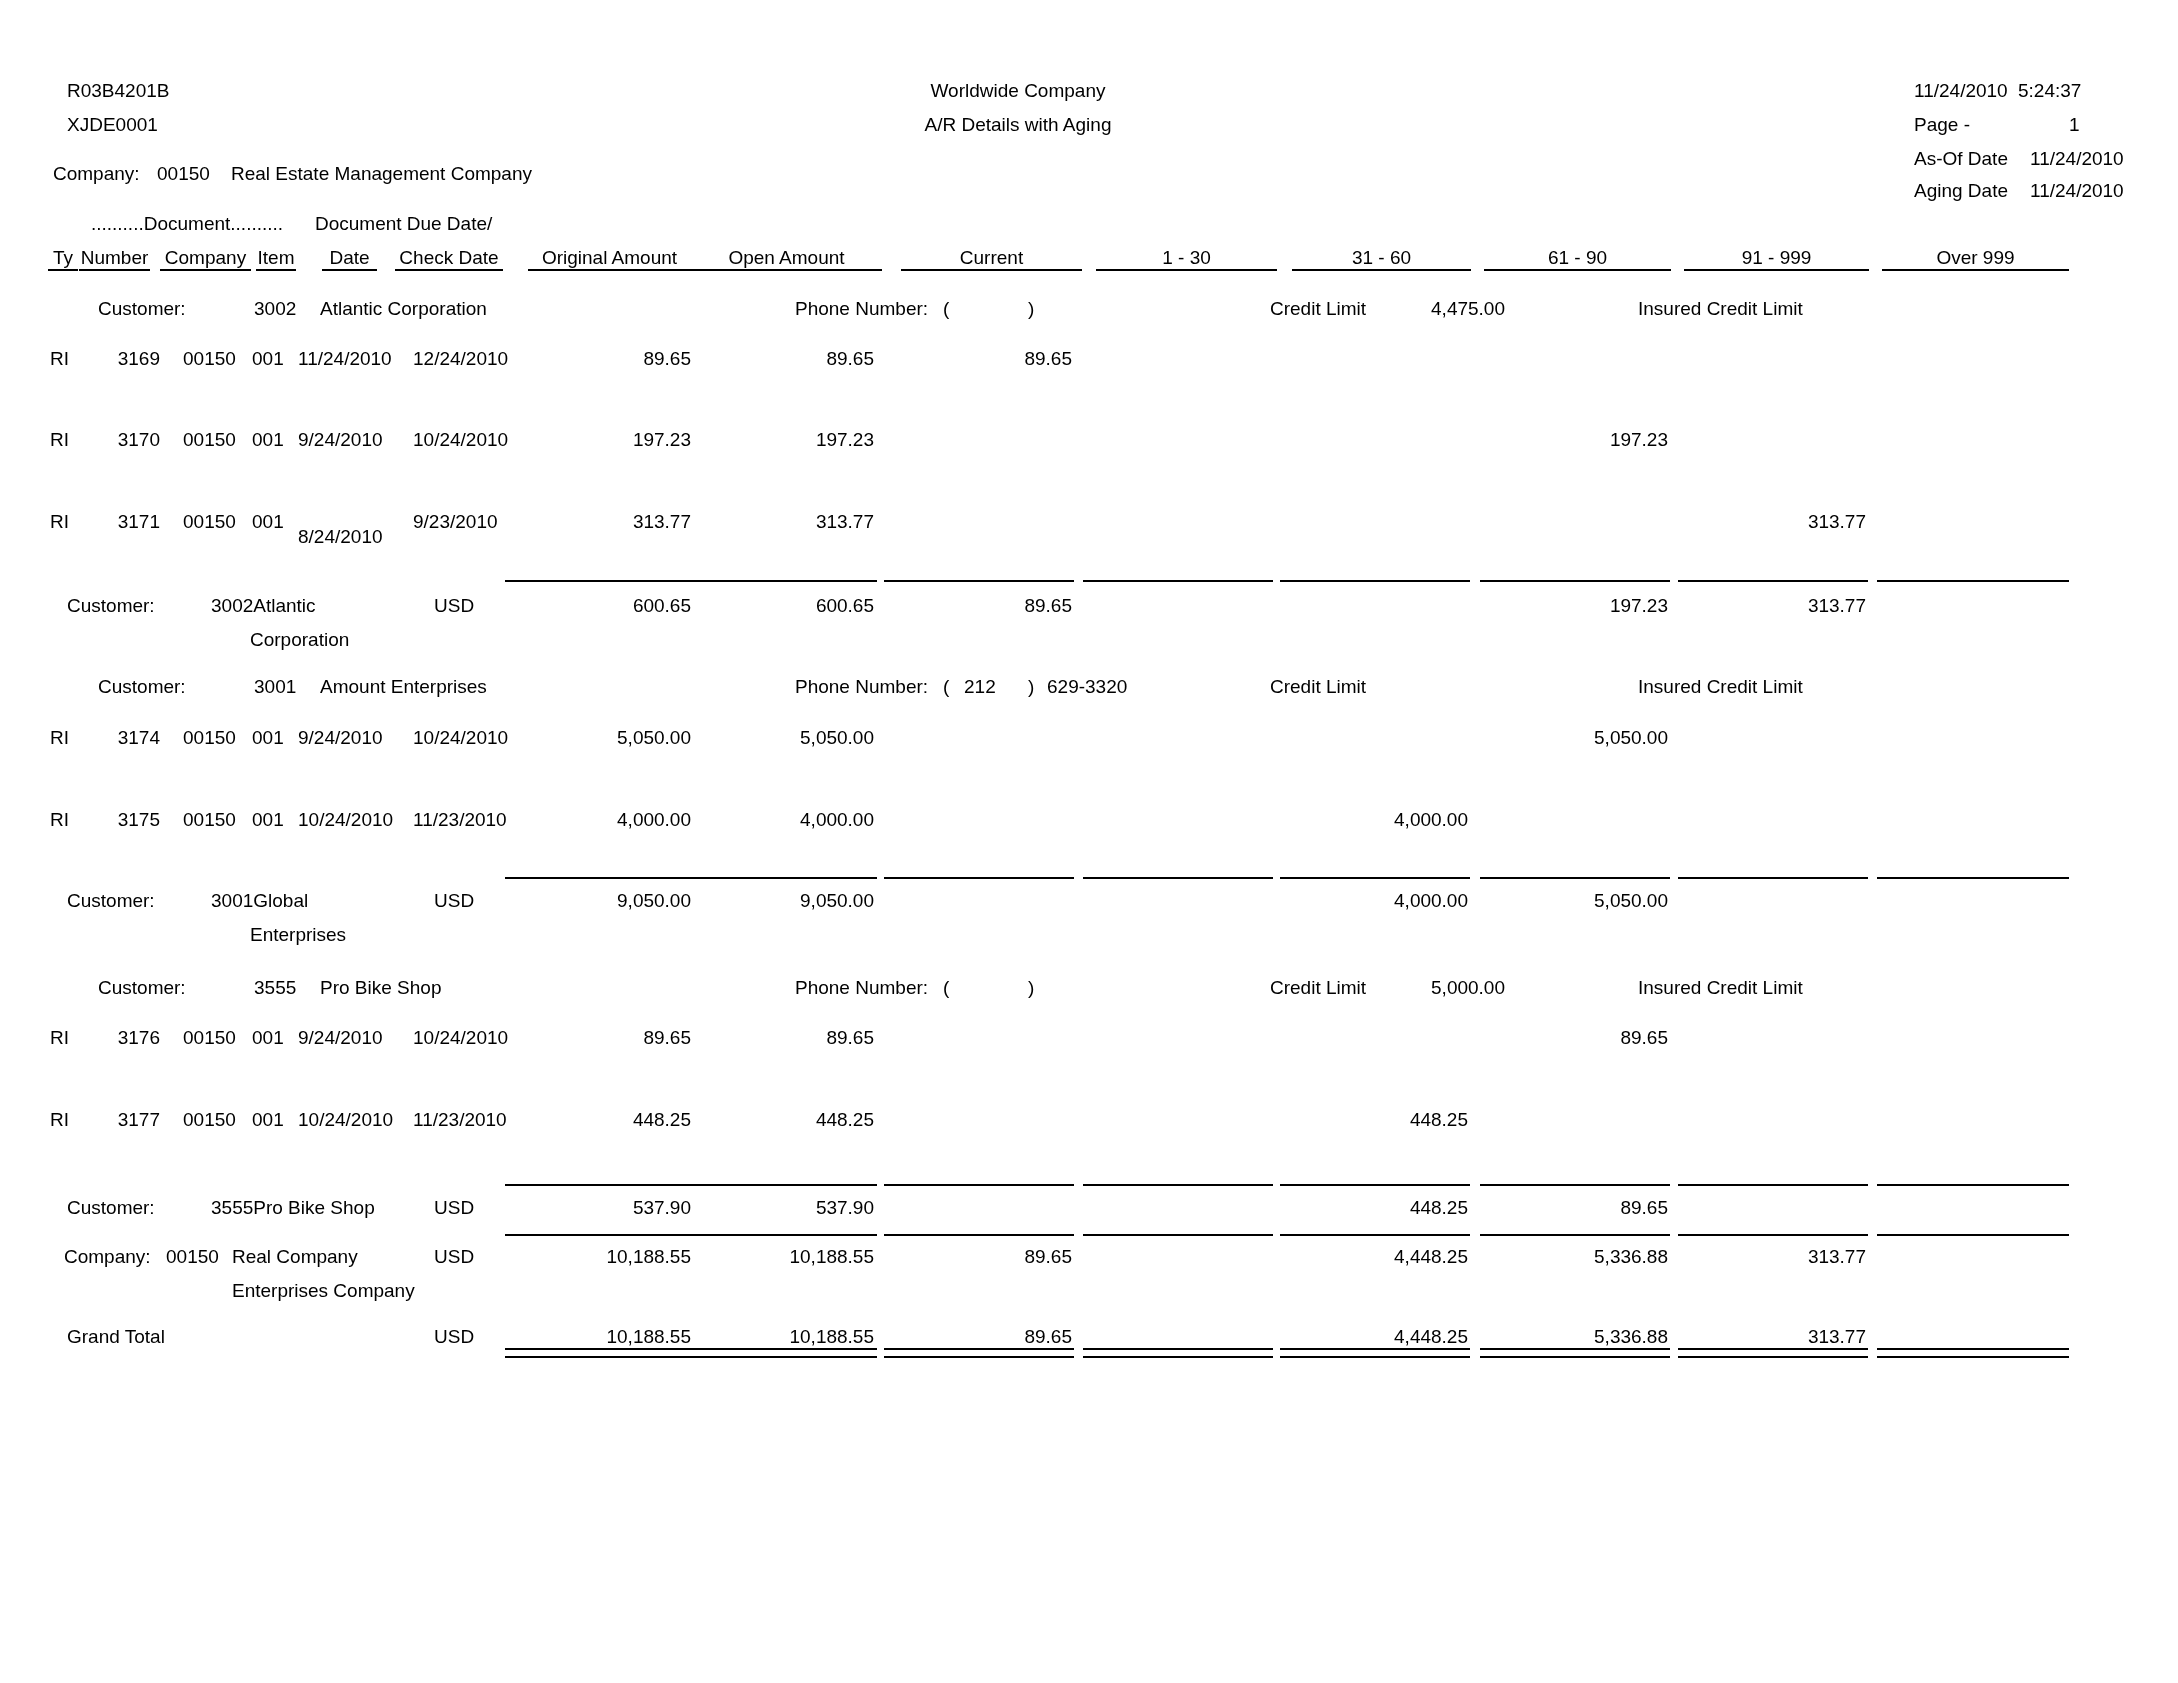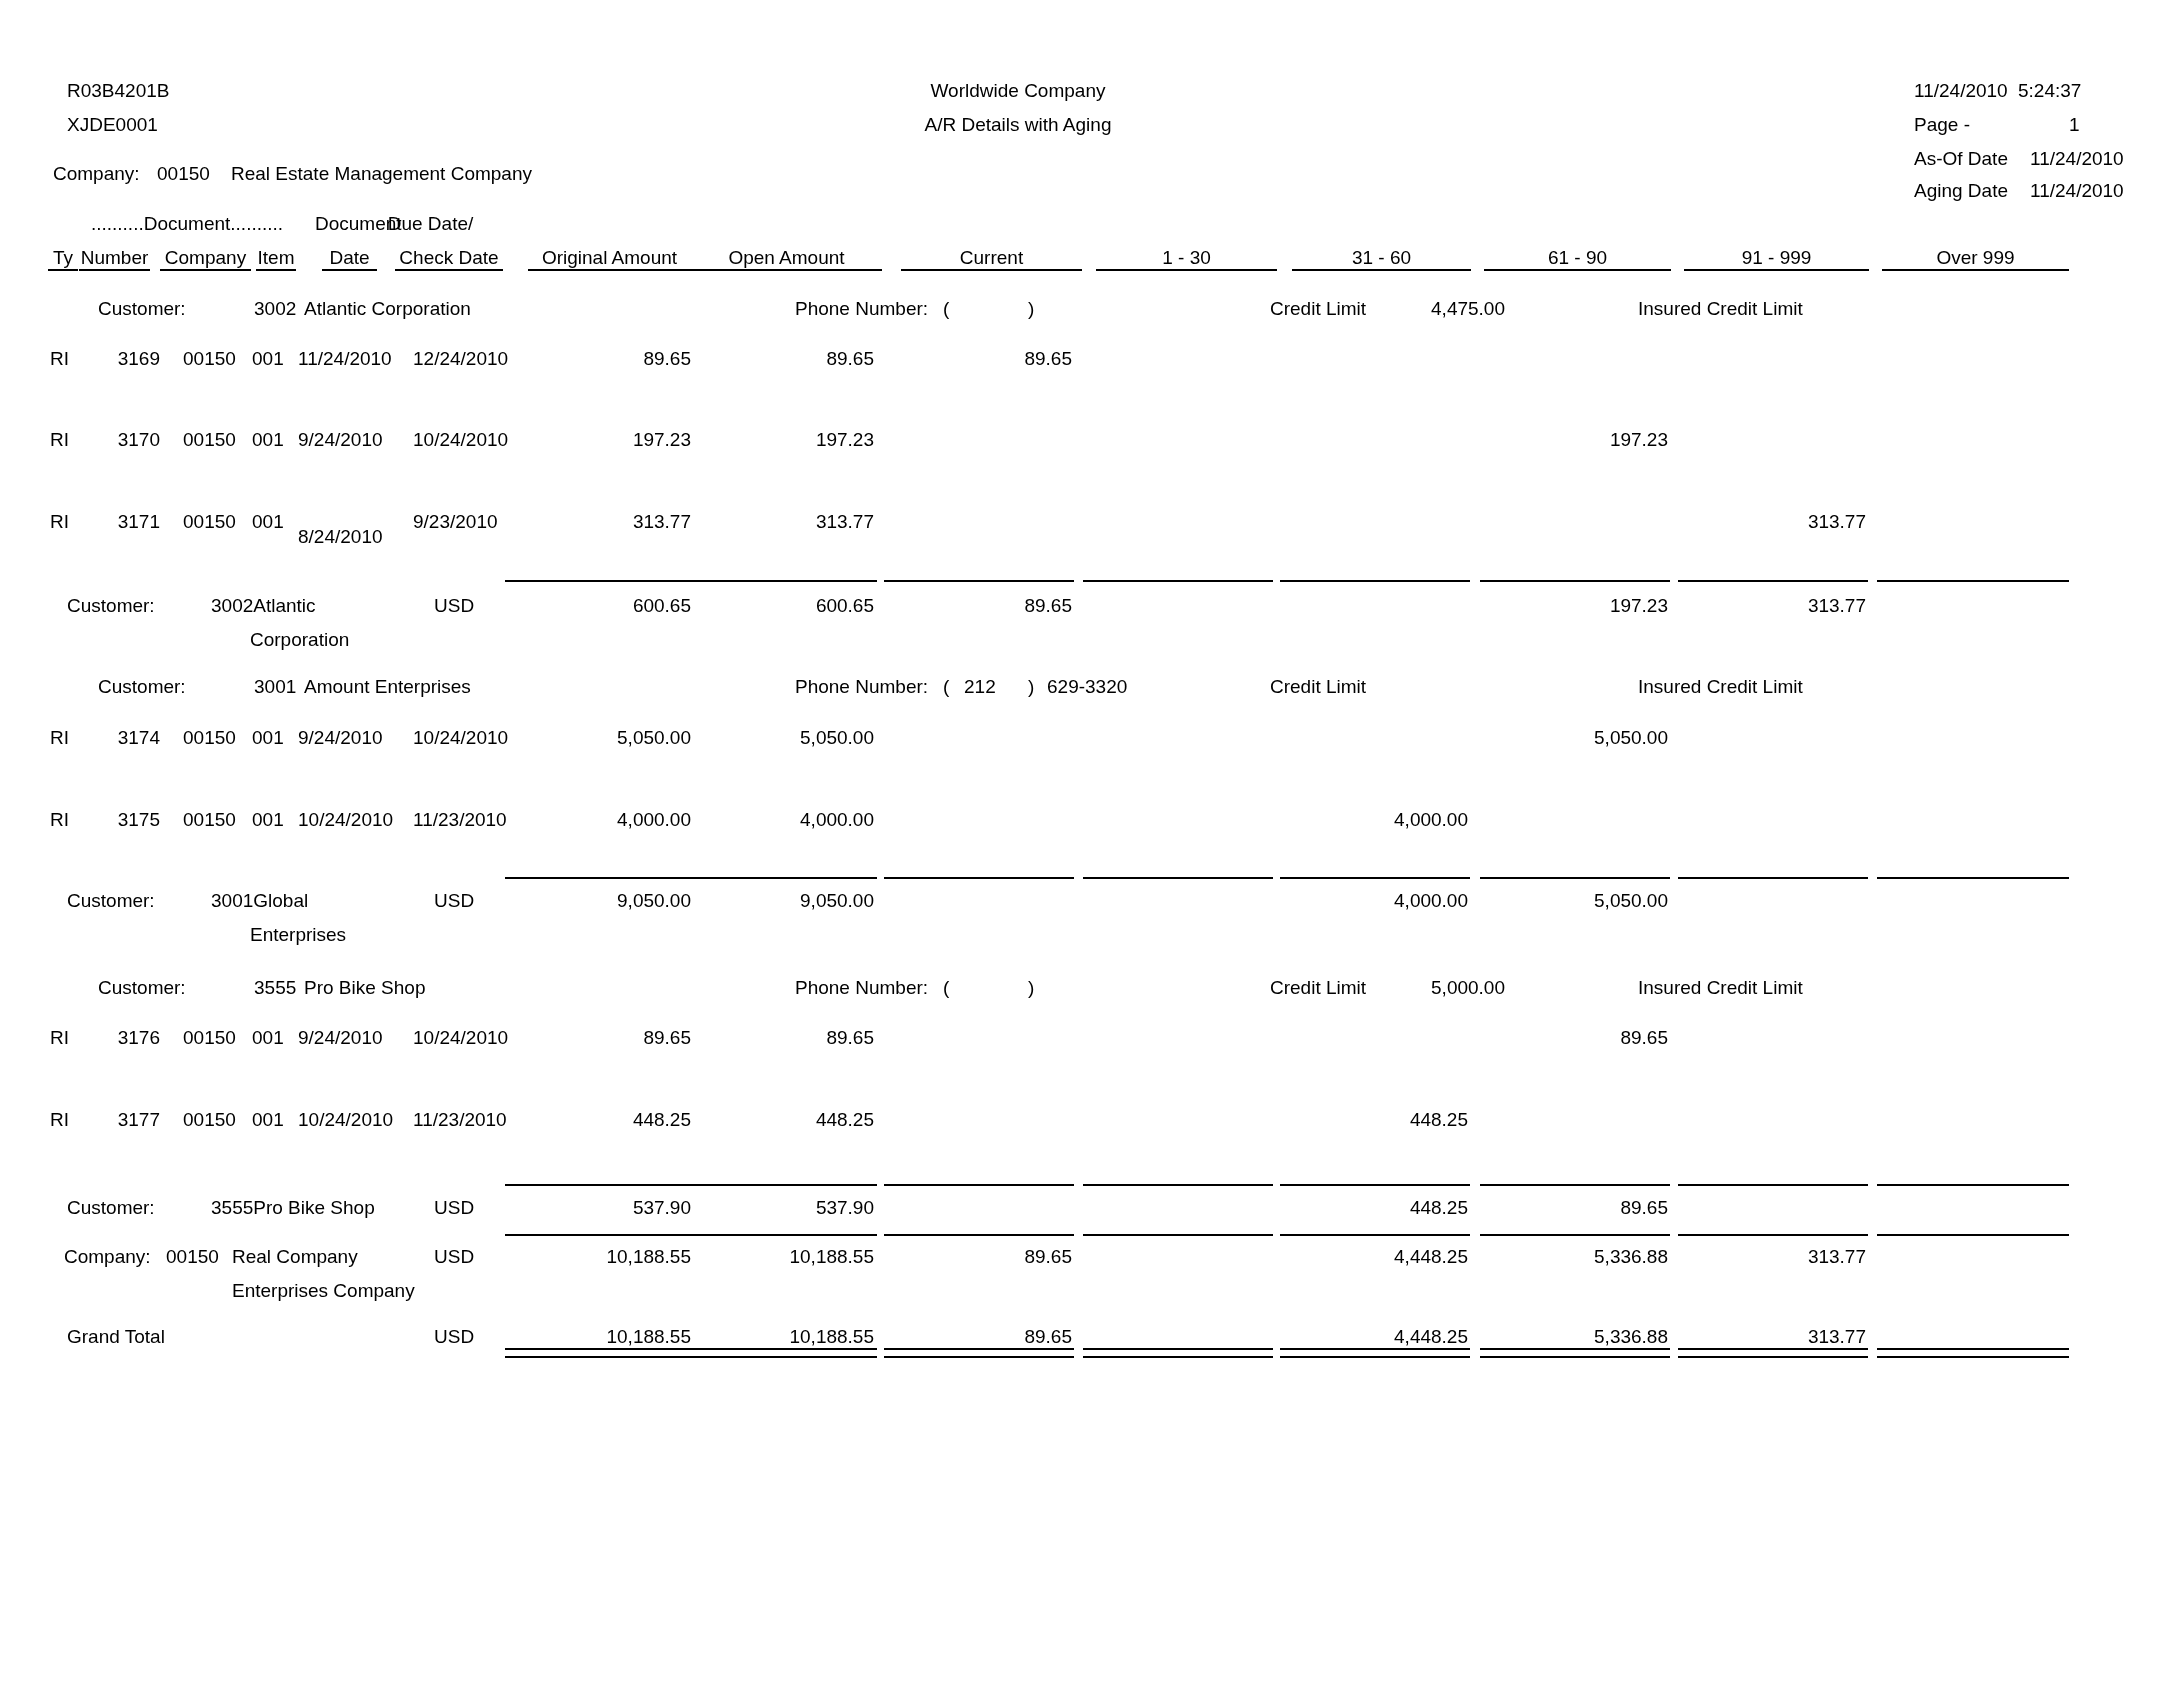--- a/index.html
+++ b/index.html
@@ -8,21 +8,21 @@
   .t{position:absolute;white-space:pre;line-height:24px;}
   .n{position:absolute;width:198px;text-align:right;white-space:pre;line-height:24px;}
   .cbox{position:absolute;text-align:center;white-space:pre;line-height:24px;}
   
   .co{left:493px}.cp{left:676px}.cc{left:874px}.c1{left:1073px}.c3{left:1270px}
   .c6{left:1470px}.c9{left:1668px}.cv{left:1869px}
   
   .fty{left:50px}.fno{left:51px;width:109px;text-align:right}.fco{left:183px}
   .fit{left:252px}.fdt{left:298px}.fck{left:413px}
   
-  .hlb{left:98px}.hno{left:254px}.hnm{left:304px}.hpl{left:795px}.hpo{left:943px}
+  .hlb{left:98px}.hno{left:254px}.hnm{left:320px}.hpl{left:795px}.hpo{left:943px}
   .hpa{left:964px}.hpc{left:1028px}.hpn{left:1047px}.hcl{left:1270px}
   .hcv{left:1307px;width:198px;text-align:right}.hic{left:1638px}
   
   .tlb{left:67px}.tnm{left:211px}.twr{left:250px}.tus{left:434px}
   .ctl{left:64px}.ctc{left:166px}.ctn{left:232px}
   
   .ruleset{position:absolute;left:0;width:2178px;height:2px;}
   .ruleset i{position:absolute;top:0;height:2px;background:#000;}
   .s1{left:505px;width:372px}.s2{left:884px;width:190px}.s3{left:1083px;width:190px}
   .s4{left:1280px;width:190px}.s5{left:1480px;width:190px}.s6{left:1678px;width:190px}
@@ -52,21 +52,21 @@
   <span class="t" style="left:2030px;top:147px">11/24/2010</span>
   <span class="t" style="left:1914px;top:179px">Aging Date</span>
   <span class="t" style="left:2030px;top:179px">11/24/2010</span>
 
   <span class="t" style="left:53px;top:162px">Company:</span>
   <span class="t" style="left:157px;top:162px">00150</span>
   <span class="t" style="left:231px;top:162px">Real Estate Management Company</span>
 
   <span class="cbox" style="left:79px;top:212px;width:216px">..........Document..........</span>
   <span class="cbox" style="left:315px;top:212px;width:75px">Document</span>
-  <span class="cbox" style="left:376px;top:212px;width:109px">Due Date/</span>
+  <span class="cbox" style="left:395px;top:212px;width:109px">Due Date/</span>
 
   <span class="cbox" style="left:48px;top:246px;width:30px">Ty</span>
   <span class="cbox" style="left:79px;top:246px;width:71px">Number</span>
   <span class="cbox" style="left:160px;top:246px;width:91px">Company</span>
   <span class="cbox" style="left:256px;top:246px;width:40px">Item</span>
   <span class="cbox" style="left:322px;top:246px;width:55px">Date</span>
   <span class="cbox" style="left:395px;top:246px;width:108px">Check Date</span>
   <span class="cbox" style="left:528px;top:246px;width:163px">Original Amount</span>
   <span class="cbox" style="left:691px;top:246px;width:191px">Open Amount</span>
   <span class="cbox" style="left:901px;top:246px;width:181px">Current</span>

